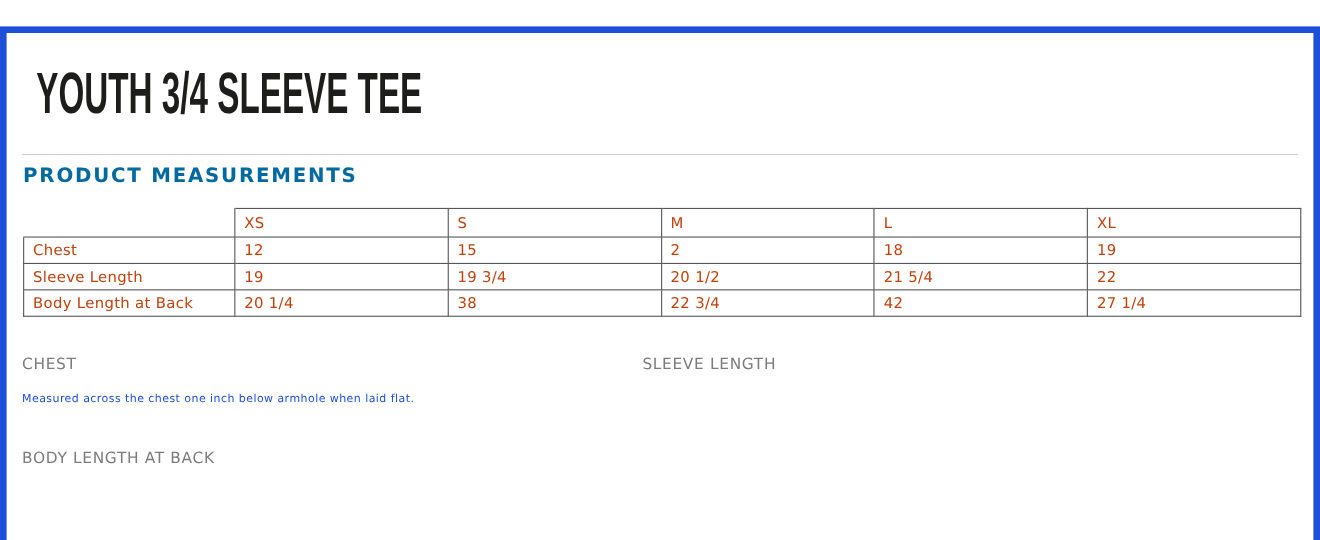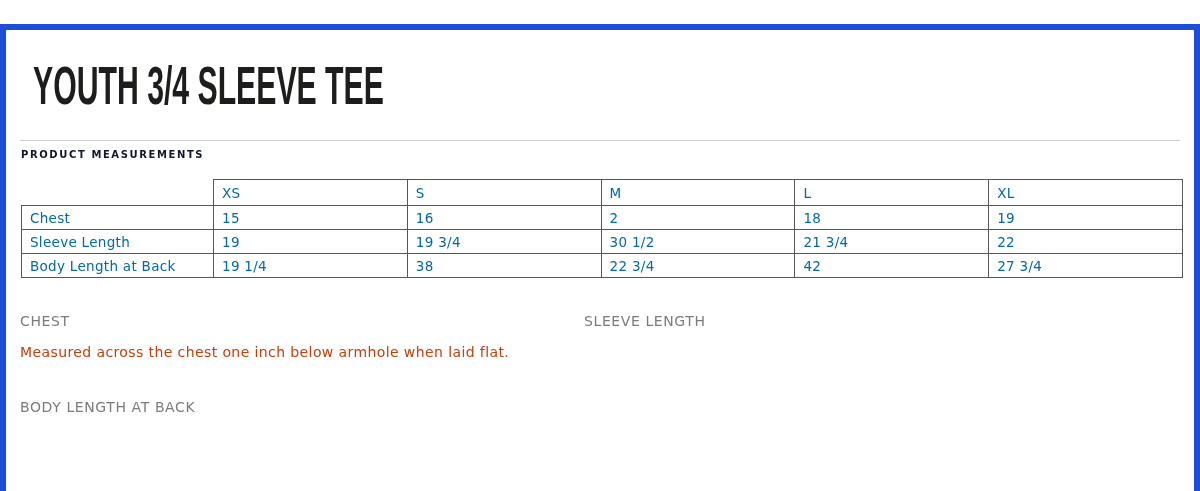--- a/index.html
+++ b/index.html
@@ -36,33 +36,33 @@
   
   .divider {
     border: none;
     border-top: 1px solid #cfcfcf;
     margin: 27px 14px 0 14px;
   }
   .section-label {
     margin: 8px 0 0 15px;
     font-family: "DejaVu Sans", sans-serif;
     font-weight: bold;
-    font-size: 10px;
+    font-size: 18px;
     letter-spacing: 1.6px;
-    color: #0f172a;
+    color: #0369a1;
   }
   
   table.measurements {
     border-collapse: collapse;
     table-layout: fixed;
     margin: 19px 0 0 15px;
     width: 1162px;
     font-size: 13.5px;
     letter-spacing: 0.3px;
-    color: #0369a1;
+    color: #c2410c;
   }
   table.measurements th,
   table.measurements td {
     border: 1px solid #565656;
     height: 24px;
     padding: 0 6px 0 8px;
     text-align: left;
     vertical-align: middle;
     font-weight: normal;
     white-space: nowrap;
@@ -82,24 +82,24 @@
     margin: 34px 0 0 14px;
   }
   .definition .def-heading {
     font-size: 14px;
     line-height: 19px;
     letter-spacing: 0.6px;
     color: #7b7b7b;
   }
   .definition .def-text {
     margin-top: 8px;
-    font-size: 14px;
+    font-size: 10px;
     line-height: 27px;
     letter-spacing: 0.4px;
-    color: #c2410c;
+    color: #1d4ed8;
     max-width: 532px;
   }
   .definition.left .def-text { max-width: 520px; }
 </style>
 </head>
 <body>
 
 <div class="card">
 
   <h1 class="page-title"><span class="squeeze">YOUTH 3/4 SLEEVE TEE</span></h1>
@@ -123,41 +123,41 @@
         <th>XS</th>
         <th>S</th>
         <th>M</th>
         <th>L</th>
         <th>XL</th>
       </tr>
     </thead>
     <tbody>
       <tr>
         <td>Chest</td>
+        <td>12</td>
         <td>15</td>
-        <td>16</td>
         <td>2</td>
         <td>18</td>
         <td>19</td>
       </tr>
       <tr>
         <td>Sleeve Length</td>
         <td>19</td>
         <td>19 3/4</td>
-        <td>30 1/2</td>
-        <td>21 3/4</td>
+        <td>20 1/2</td>
+        <td>21 5/4</td>
         <td>22</td>
       </tr>
       <tr>
         <td>Body Length at Back</td>
-        <td>19 1/4</td>
+        <td>20 1/4</td>
         <td>38</td>
         <td>22 3/4</td>
         <td>42</td>
-        <td>27 3/4</td>
+        <td>27 1/4</td>
       </tr>
     </tbody>
   </table>
 
   <div class="definitions">
     <div class="definition left">
       <div class="def-heading">CHEST</div>
       <div class="def-text">Measured across the chest one inch below armhole when laid flat.</div>
     </div>
     <div class="definition right">

